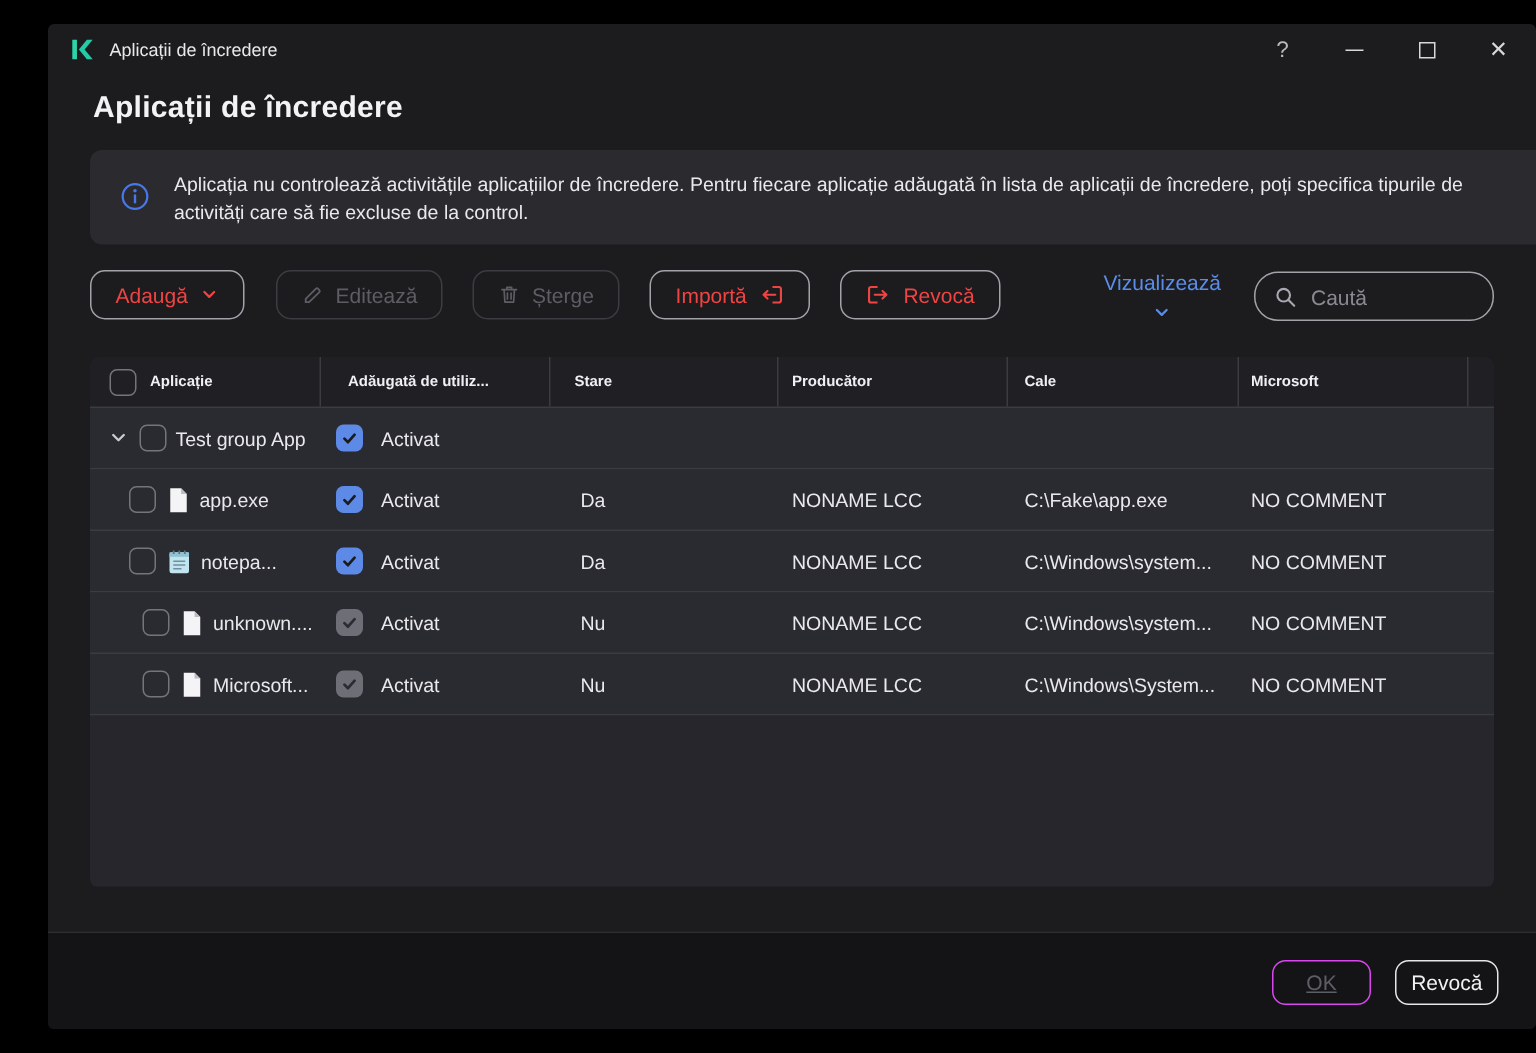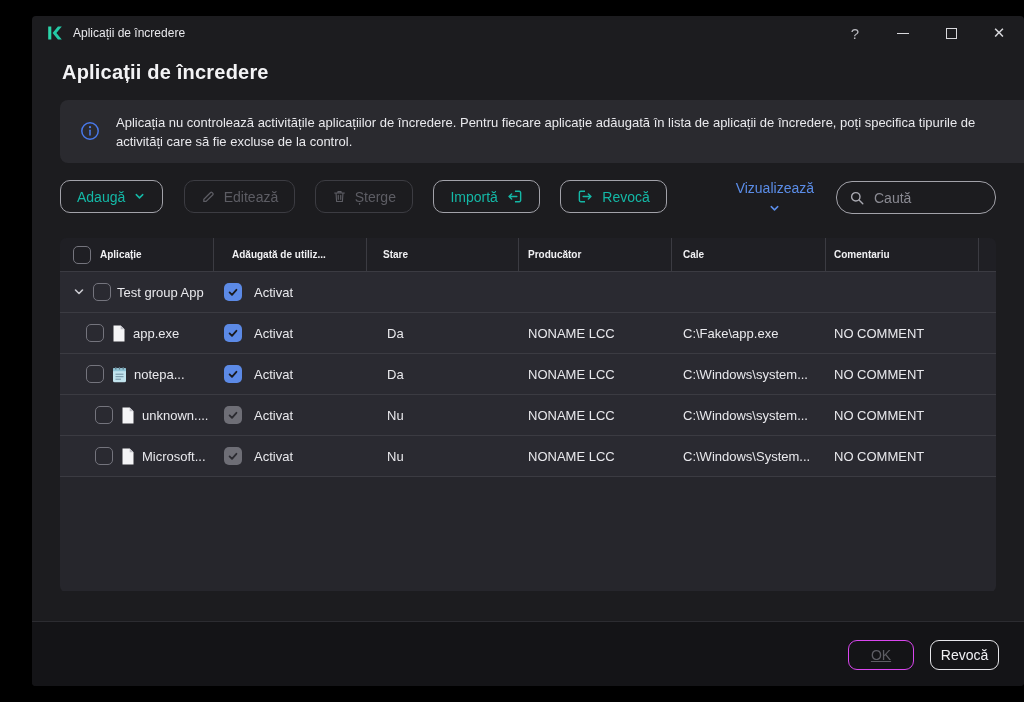--- a/index.html
+++ b/index.html
@@ -26,21 +26,21 @@
     color:#f3f3f5; letter-spacing:.2px; }
   .banner { position:absolute; left:28px; top:84px; width:1024px; height:63px;
     background:#2a2a2f; border-radius:8px; }
   .banner-icon { position:absolute; left:20px; top:21px; width:20px; height:20px; }
   .banner-text { position:absolute; left:56px; top:13px; max-width:880px;
     font-size:13px; line-height:19px; color:#e9e9ed; }
 
   
   .toolbar { position:absolute; left:28px; top:164px; right:28px; height:33px; }
   .btn { display:inline-flex; align-items:center; gap:8px; height:33px; padding:0 16px;
-    border:1px solid #a2a2a9; border-radius:10px; background:transparent; color:#14b8a6;
+    border:1px solid #a2a2a9; border-radius:10px; background:transparent; color:#ef4444;
     font-size:14px; font-family:inherit; cursor:pointer; vertical-align:top; }
   .btn svg { display:block; }
   .btn.disabled { border-color:#3c3c42; color:#5d5d64; cursor:default; }
   .btn-gap { display:inline-block; width:16px; }
   .right-tools { position:absolute; right:0; top:0; display:flex; align-items:center; gap:22px; }
   .viewlink { display:flex; align-items:center; gap:6px; color:#5b8de8; font-size:14px; cursor:pointer;flex-direction:column; }
   .search { display:flex; align-items:center; gap:9px; width:160px; height:33px;
     border:1px solid #a2a2a9; border-radius:16px; padding:0 12px; background:transparent; }
   .search input { flex:1; min-width:0; border:none; outline:none; background:transparent;
     color:#e9e9ed; font-size:14px; font-family:inherit; }
@@ -178,21 +178,21 @@
   <div class="tbl">
     <div class="gridrow thead">
       <div class="th c-app">
         <span class="cb unchecked"></span>
         <span>Aplicație</span>
       </div>
       <div class="th c-added">Adăugată de utiliz...</div>
       <div class="th c-stare">Stare</div>
       <div class="th c-vendor">Producător</div>
       <div class="th c-path">Cale</div>
-      <div class="th c-comment">Comentariu</div>
+      <div class="th c-comment">Microsoft</div>
       <div class="th c-extra"></div>
     </div>
 
     <div class="gridrow tr">
       <div class="td name-cell lvl-group">
         <span class="chev">
           <svg width="14" height="14" viewBox="0 0 14 14">
               <path d="M3.5 5l3.5 3.5L10.5 5" fill="none" stroke="currentColor" stroke-width="1.6" stroke-linecap="round" stroke-linejoin="round"></path>
             </svg>
         </span>

